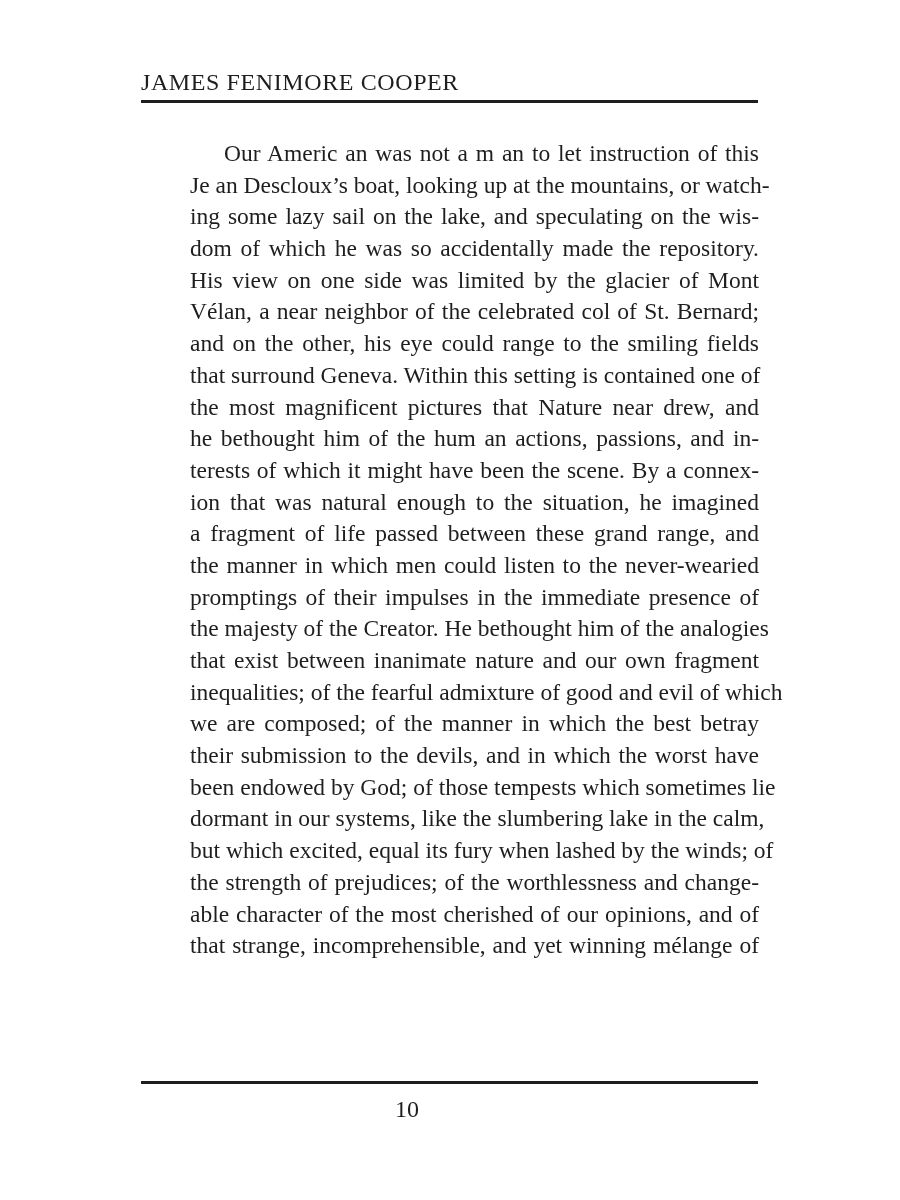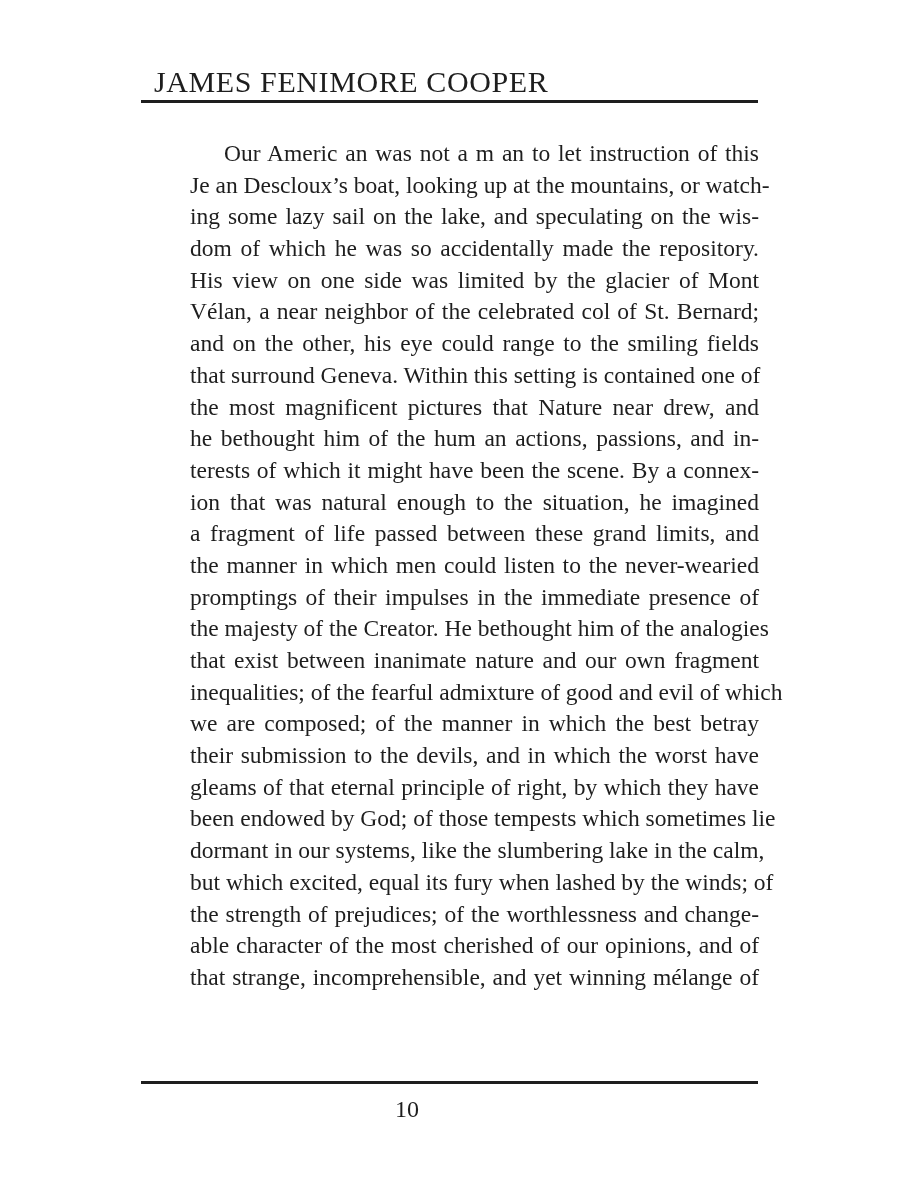--- a/index.html
+++ b/index.html
@@ -1,19 +1,19 @@
 <!DOCTYPE html>
 <html><head>
 <meta charset="utf-8">
 <style>
   html, body { margin: 0; padding: 0; background: #ffffff; }
   body { width: 900px; height: 1200px; position: relative; overflow: hidden;
          font-family: "Liberation Serif", "DejaVu Serif", serif; color: #1e1e1e; }
-  .running-head { position: absolute; left: 154px; top: 68px; width: 616px;
-                  font-size: 30px; letter-spacing: 0.6px; line-height: 28px; }
+  .running-head { position: absolute; left: 141px; top: 68px; width: 616px;
+                  font-size: 24px; letter-spacing: 0.6px; line-height: 28px; }
   .rule { position: absolute; left: 141px; width: 617px; height: 3px; background: #1e1e1e; }
   .rule.top { top: 100px; }
   .rule.bottom { top: 1081px; }
   .body-text { position: absolute; left: 142px; top: 138px; width: 617px; }
   .line { display: block; height: 31.7px; line-height: 31.7px; font-size: 23.5px;
           text-align: justify; text-align-last: justify; white-space: nowrap; overflow: visible; margin-left: 48px; }
   .line.first { padding-left: 34px; }
   .line .it { }
   .page-number { position: absolute; left: 0; width: 814px; top: 1094px; text-align: center;
                  font-size: 24px; line-height: 30px; }
@@ -30,29 +30,28 @@
   <span class="line">ing some lazy sail on the lake, and speculating on the wis-</span>
   <span class="line">dom of which he was so accidentally made the repository.</span>
   <span class="line">His view on one side was limited by the glacier of Mont</span>
   <span class="line">Vélan, a near neighbor of the celebrated col of St. Bernard;</span>
   <span class="line">and on the other, his eye could range to the smiling fields</span>
   <span class="line">that surround Geneva. Within this setting is contained one of</span>
   <span class="line">the most magnificent pictures that Nature near drew, and</span>
   <span class="line">he bethought him of the hum an actions, passions, and in-</span>
   <span class="line">terests of which it might have been the scene. By a connex-</span>
   <span class="line">ion that was natural enough to the situation, he imagined</span>
-  <span class="line">a fragment of life passed between these grand limits, and</span>
+  <span class="line">a fragment of life passed between these grand range, and</span>
   <span class="line">the manner in which men could listen to the never-wearied</span>
   <span class="line">promptings of their impulses in the immediate presence of</span>
   <span class="line">the majesty of the Creator. He bethought him of the analogies</span>
   <span class="line">that exist between inanimate nature and our own fragment</span>
   <span class="line">inequalities; of the fearful admixture of good and evil of which</span>
   <span class="line">we are composed; of the manner in which the best betray</span>
   <span class="line">their submission to the devils, and in which the worst have</span>
-  <span class="line">gleams of that eternal principle of right, by which they have</span>
   <span class="line">been endowed by God; of those tempests which sometimes lie</span>
   <span class="line">dormant in our systems, like the slumbering lake in the calm,</span>
   <span class="line">but which excited, equal its fury when lashed by the winds; of</span>
   <span class="line">the strength of prejudices; of the worthlessness and change-</span>
   <span class="line">able character of the most cherished of our opinions, and of</span>
   <span class="line"><span>that strange, incomprehensible, and yet winning </span><span class="it">mélange</span><span> of</span></span>
 </div>
 
 <div class="rule bottom"></div>
 <div class="page-number">10</div>

